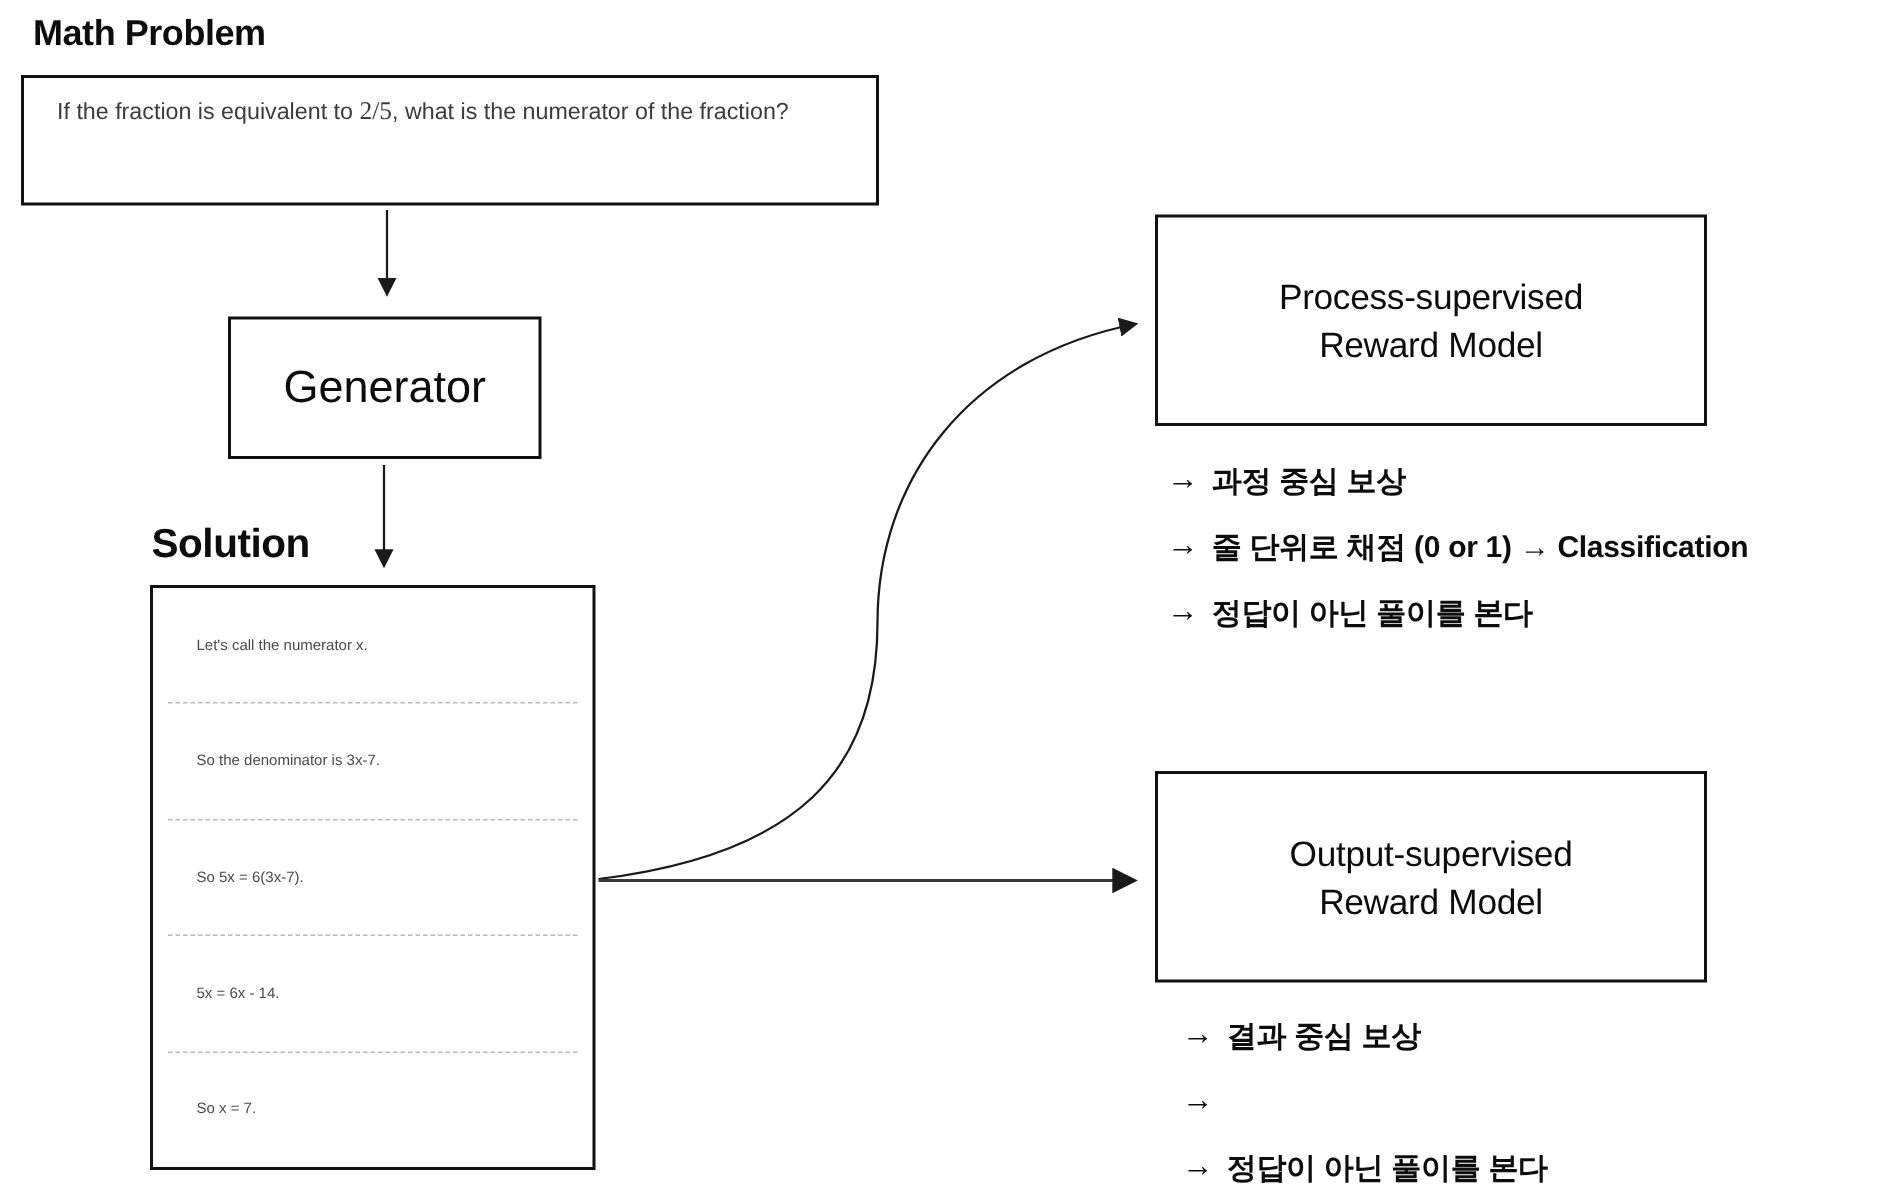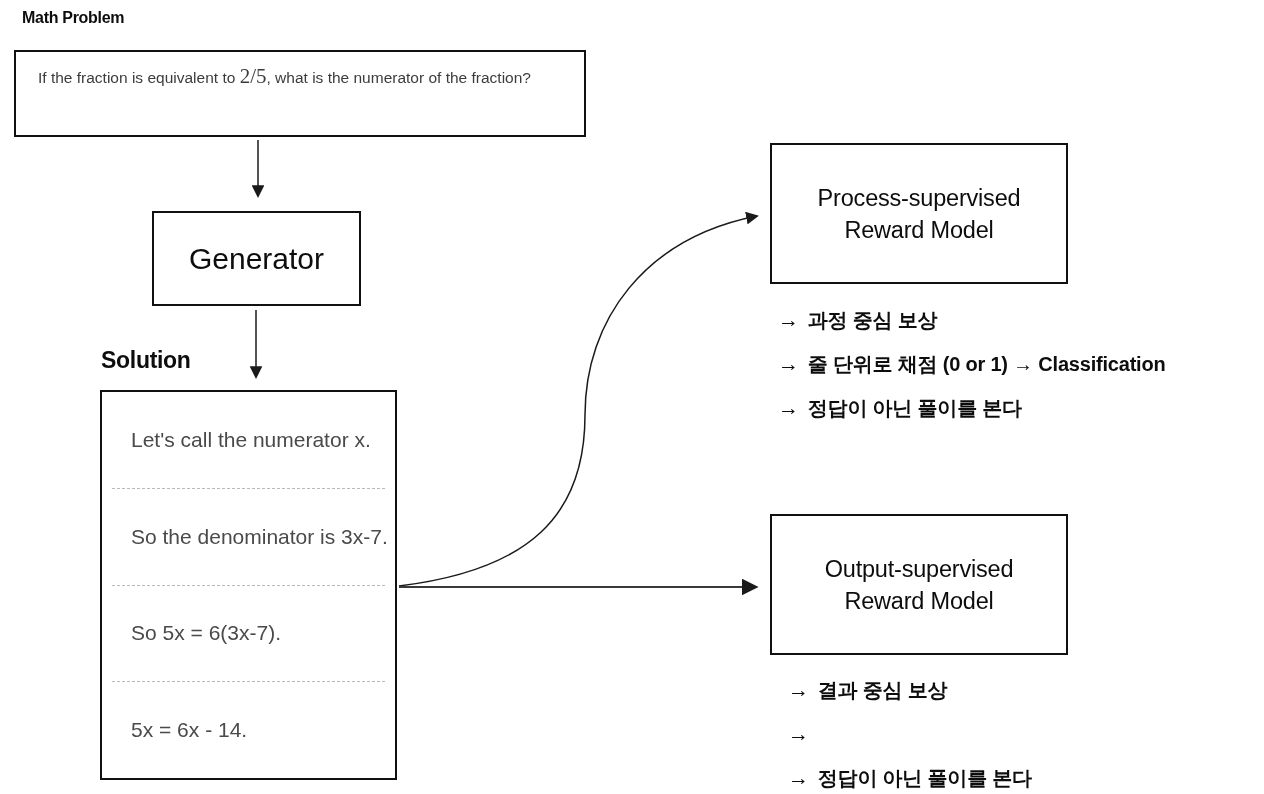--- a/index.html
+++ b/index.html
@@ -3,68 +3,68 @@
 <meta charset="utf-8">
 <style>
   * { margin: 0; padding: 0; box-sizing: border-box; }
   html, body { width: 1264px; height: 794px; background: #ffffff; overflow: hidden; }
   body { font-family: "Liberation Sans", "DejaVu Sans", sans-serif; color: #111111; position: relative; }
 
   .canvas { position: absolute; left: 0; top: 0; width: 1264px; height: 794px; }
 
   .section-title {
     position: absolute;
-    font-size: 16px;
+    font-size: 24px;
     font-weight: 600;
     letter-spacing: -0.3px;
     color: #0d0d0d;
   }
   #math-problem-title { left: 22px; top: 9px; }
-  #solution-title { left: 101px; top: 347px; font-size: 23px; }
+  #solution-title { left: 101px; top: 347px; font-size: 27px; }
 
   .box { position: absolute; border: 2px solid #111111; background: #ffffff; }
 
   
   #problem-box { left: 14px; top: 50px; width: 572px; height: 87px; padding: 12px 0 0 22px; }
   #problem-box .problem-line {
     font-size: 15.5px;
     color: #3c3c3c;
     margin-bottom: 17px;
     white-space: nowrap;
   }
   #problem-box .math-serif {
     font-family: "Liberation Serif", "DejaVu Serif", serif;
-    font-size: 21px;
+    font-size: 17px;
     text-align: right;
   }
 
   
   #generator-box {
     left: 152px; top: 211px; width: 209px; height: 95px;
     display: flex; align-items: center; justify-content: center;
   }
   #generator-box .box-label { font-size: 30px; color: #0d0d0d; }
 
   
   #solution-box { left: 100px; top: 390px; width: 297px; height: 390px; display: flex; flex-direction: column; }
   .solution-row {
     flex: 1;
     display: flex;
     align-items: center;
     padding-left: 29px;
-    font-size: 21px;
+    font-size: 10px;
     color: #4a4a4a;
     white-space: nowrap;
   }
   .solution-row:not(:last-child) { border-bottom: 1.5px dashed #b9b9b9; margin: 0 10px 0 0; }
   .solution-row:not(:last-child) { margin-left: 10px; padding-left: 19px; }
 
   
   .model-box {
-    width: 298px; height: 141px;
+    width: 368px; height: 141px;
     display: flex; flex-direction: column; align-items: center; justify-content: center;
     text-align: center;
   }
   #process-box { left: 770px; top: 143px; }
   #output-box  { left: 770px; top: 514px; }
   .model-box .box-label { font-size: 23.5px; line-height: 32px; color: #0d0d0d; letter-spacing: -0.2px; }
 
   
   .bullet-list { position: absolute; display: flex; flex-direction: column; }
   #process-bullets { left: 778px; top: 298px; }
@@ -112,20 +112,21 @@
 
   <div class="box" id="generator-box">
     <span class="box-label">Generator</span>
   </div>
 
   <div class="box" id="solution-box">
     <div class="solution-row">Let's call the numerator x.</div>
     <div class="solution-row">So the denominator is 3x-7.</div>
     <div class="solution-row">So 5x = 6(3x-7).</div>
     <div class="solution-row">5x = 6x - 14.</div>
+    <div class="solution-row">So x = 7.</div>
   </div>
 
   <div class="box model-box" id="process-box">
     <span class="box-label">Process-supervised</span>
     <span class="box-label">Reward Model</span>
   </div>
 
   <div class="bullet-list" id="process-bullets">
     <div class="bullet-row">
       <span class="bullet-arrow">→</span>

